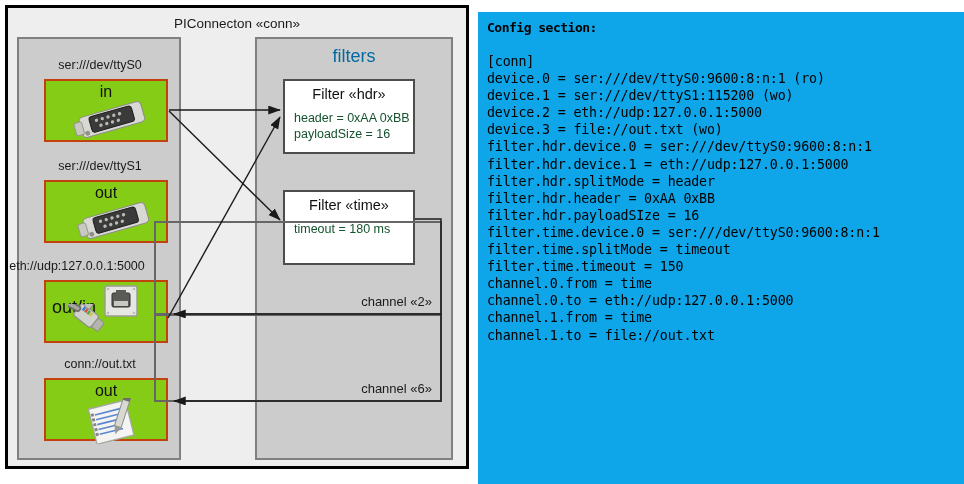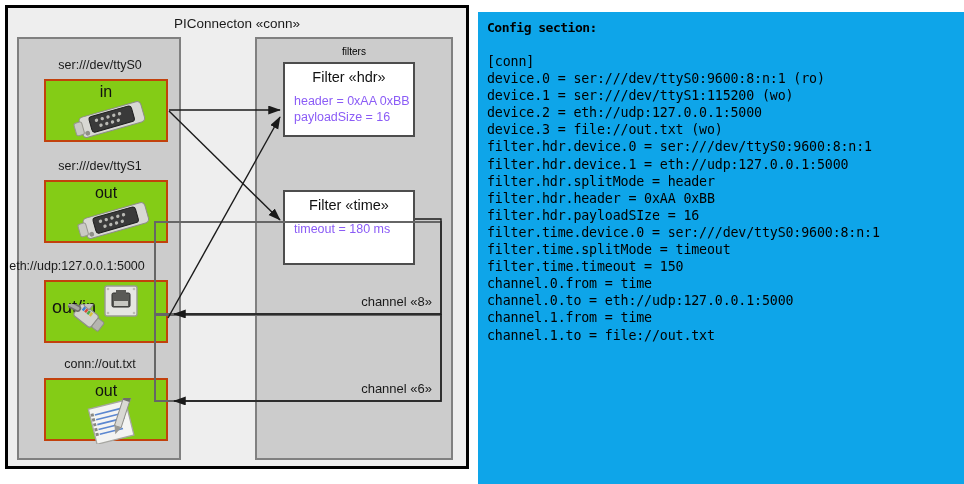--- a/index.html
+++ b/index.html
@@ -73,22 +73,22 @@
     background: #cccccc;
     border: 2px solid #808080;
     box-sizing: border-box;
   }
   .panel-filters-title {
     position: absolute;
     left: 0;
     top: 7px;
     width: 100%;
     text-align: center;
-    font-size: 10px;
-    color: #000000;
+    font-size: 18px;
+    color: #0369a1;
   }
 
   
   .dev-label {
     position: absolute;
     width: 160px;
     left: 0px;
     text-align: center;
     font-size: 12.5px;
     color: #1a1a1a;
@@ -133,21 +133,21 @@
     width: 100%;
     text-align: center;
     font-size: 14.5px;
     color: #111111;
   }
   .filter-box-body {
     position: absolute;
     left: 9px;
     top: 29px;
     font-size: 12.5px;
-    color: #8b5cf6;
+    color: #14532d;
     line-height: 16px;
   }
 
   
   .channel-frame {
     position: absolute;
     border: 2px solid #666666;
     box-sizing: border-box;
     background: transparent;
   }
@@ -323,37 +323,37 @@
           </g>
           <g transform="rotate(32 40 24)">
             <rect x="36" y="-2" width="7" height="32" fill="#d9d9d4" stroke="#8f8f89" stroke-width="1"></rect>
             <polygon points="36,30 43,30 39.5,38" fill="#9a9a94"></polygon>
             <rect x="36" y="-2" width="7" height="5" fill="#6e6e68"></rect>
           </g>
         </g>
       </svg>
     </div>
 
-    <div class="filter-box" style="left:283px; top:62px; width:132px; height:75px;">
+    <div class="filter-box" style="left:283px; top:79px; width:132px; height:75px;">
       <div class="filter-box-title">Filter «hdr»</div>
       <div class="filter-box-body">
         <div>header = 0xAA 0xBB</div>
         <div>payloadSize = 16</div>
       </div>
     </div>
 
     <div class="filter-box" style="left:283px; top:190px; width:132px; height:75px;padding-left:36px;">
       <div class="filter-box-title">Filter «time»</div>
       <div class="filter-box-body">
         <div>timeout = 180 ms</div>
       </div>
     </div>
 
     <div class="channel-frame" style="left:154px; top:221px; width:288px; height:94px;">
-      <div class="channel-label">channel «8»</div>
+      <div class="channel-label">channel «2»</div>
     </div>
     <div class="channel-frame" style="left:154px; top:314px; width:288px; height:88px;">
       <div class="channel-label">channel «6»</div>
     </div>
 
     <svg class="edges">
       <defs>
         <marker id="ah" markerWidth="9" markerHeight="9" refX="8.4" refY="3.2" orient="auto" markerUnits="strokeWidth">
           <path d="M0,0 L9,3.2 L0,6.4 z" fill="#1a1a1a"></path>
         </marker>

